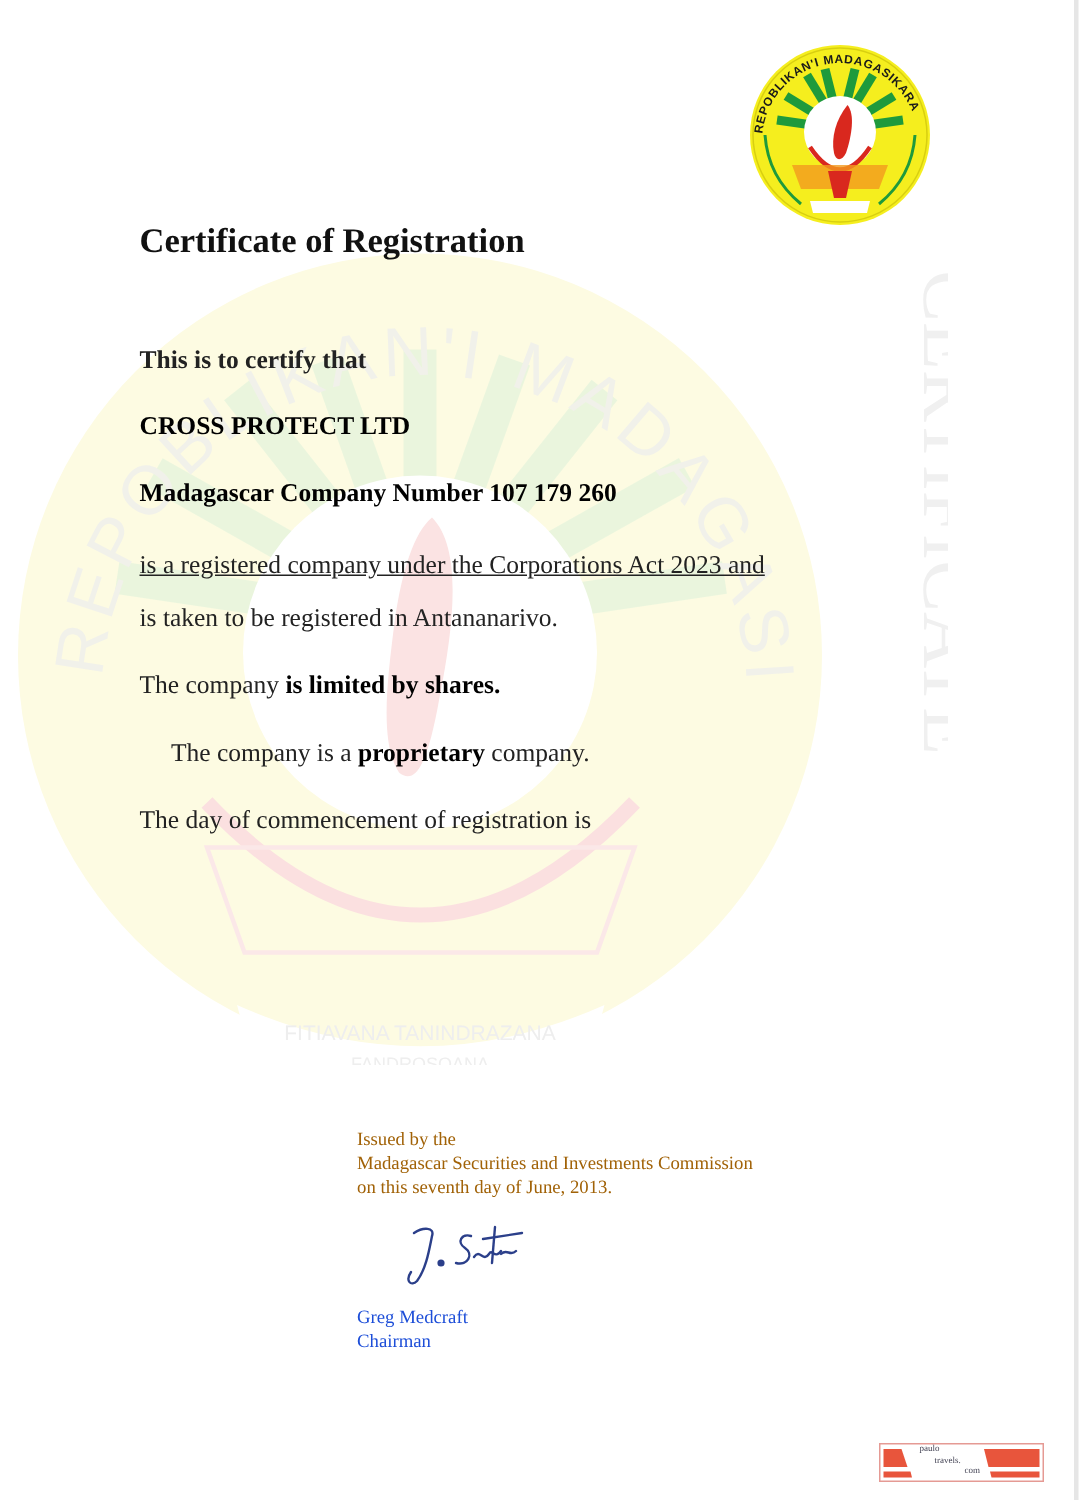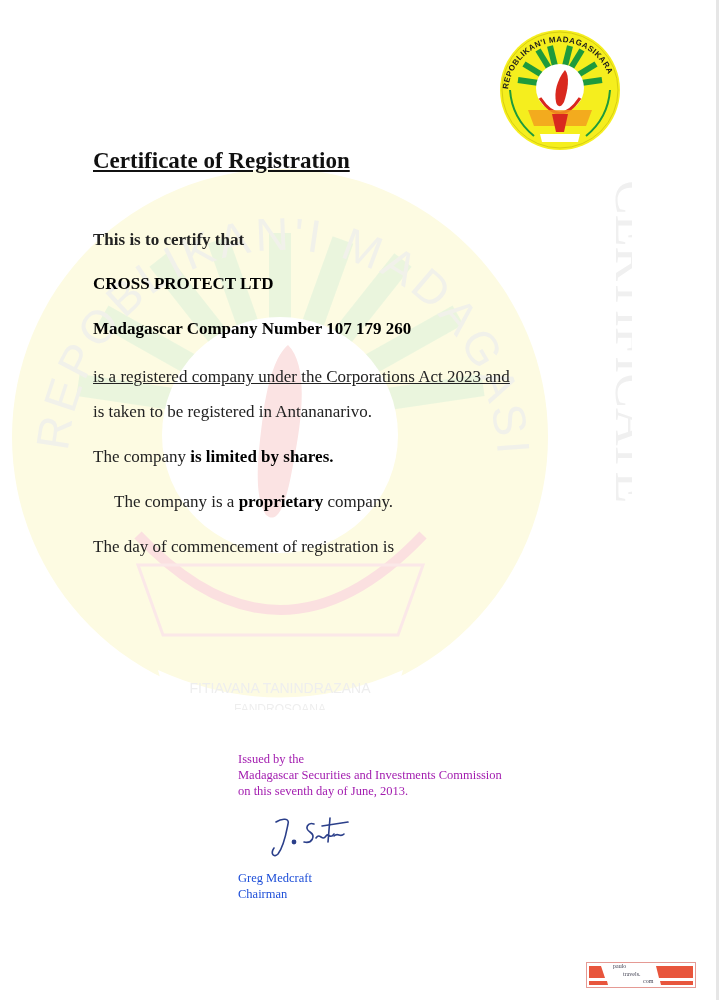--- a/index.html
+++ b/index.html
@@ -1,24 +1,24 @@
 <!DOCTYPE html>
 <html><head>
 <meta charset="utf-8">
 <style>
   html, body { margin:0; padding:0; }
   body { width:720px; height:1000px; background:#ffffff; position:relative; overflow:hidden; font-family:"Liberation Serif", serif; color:#1a1a1a; }
   .page { position:absolute; left:0; top:0; width:716px; height:1000px; background:#fff; border-right:3px solid #e6e6e6; }
   .watermark-emblem { position:absolute; left:8px; top:165px; width:545px; height:545px; }
   .watermark-text { position:absolute; left:572px; top:180px; width:60px; height:380px; }
   .seal { position:absolute; left:480px; top:28px; width:160px; height:124px; }
-  .title { position:absolute; left:93px; top:146px; font-size:23px; font-weight:bold; line-height:30px; color:#111; margin:0;text-decoration:underline; }
+  .title { position:absolute; left:93px; top:146px; font-size:23px; font-weight:bold; line-height:30px; color:#111; margin:0; }
   .line { position:absolute; left:93px; font-size:17px; color:#222; white-space:nowrap; }
   .b { font-weight:bold; color:#000000;font-family:Liberation Serif, serif; }
-  .issue { position:absolute; left:238px; top:751px; font-size:12.5px; line-height:16px; color:#a21caf; }
+  .issue { position:absolute; left:238px; top:751px; font-size:12.5px; line-height:16px; color:#a16207; }
   .sig { position:absolute; left:268px; top:812px; width:90px; height:48px; }
   .signer { position:absolute; left:238px; top:870px; font-size:12.5px; line-height:16px; color:#1d4ed8; }
   .badge { position:absolute; left:586px; top:962px; width:108px; height:24px; border:1px solid #e59a94; background:#fff; }
   .badge-text { position:absolute; left:26px; top:0; width:60px; font-size:6px; line-height:7.5px; color:#445; font-family:"Liberation Serif", serif; }
 </style>
 </head>
 <body>
 
 <div class="page">
 

